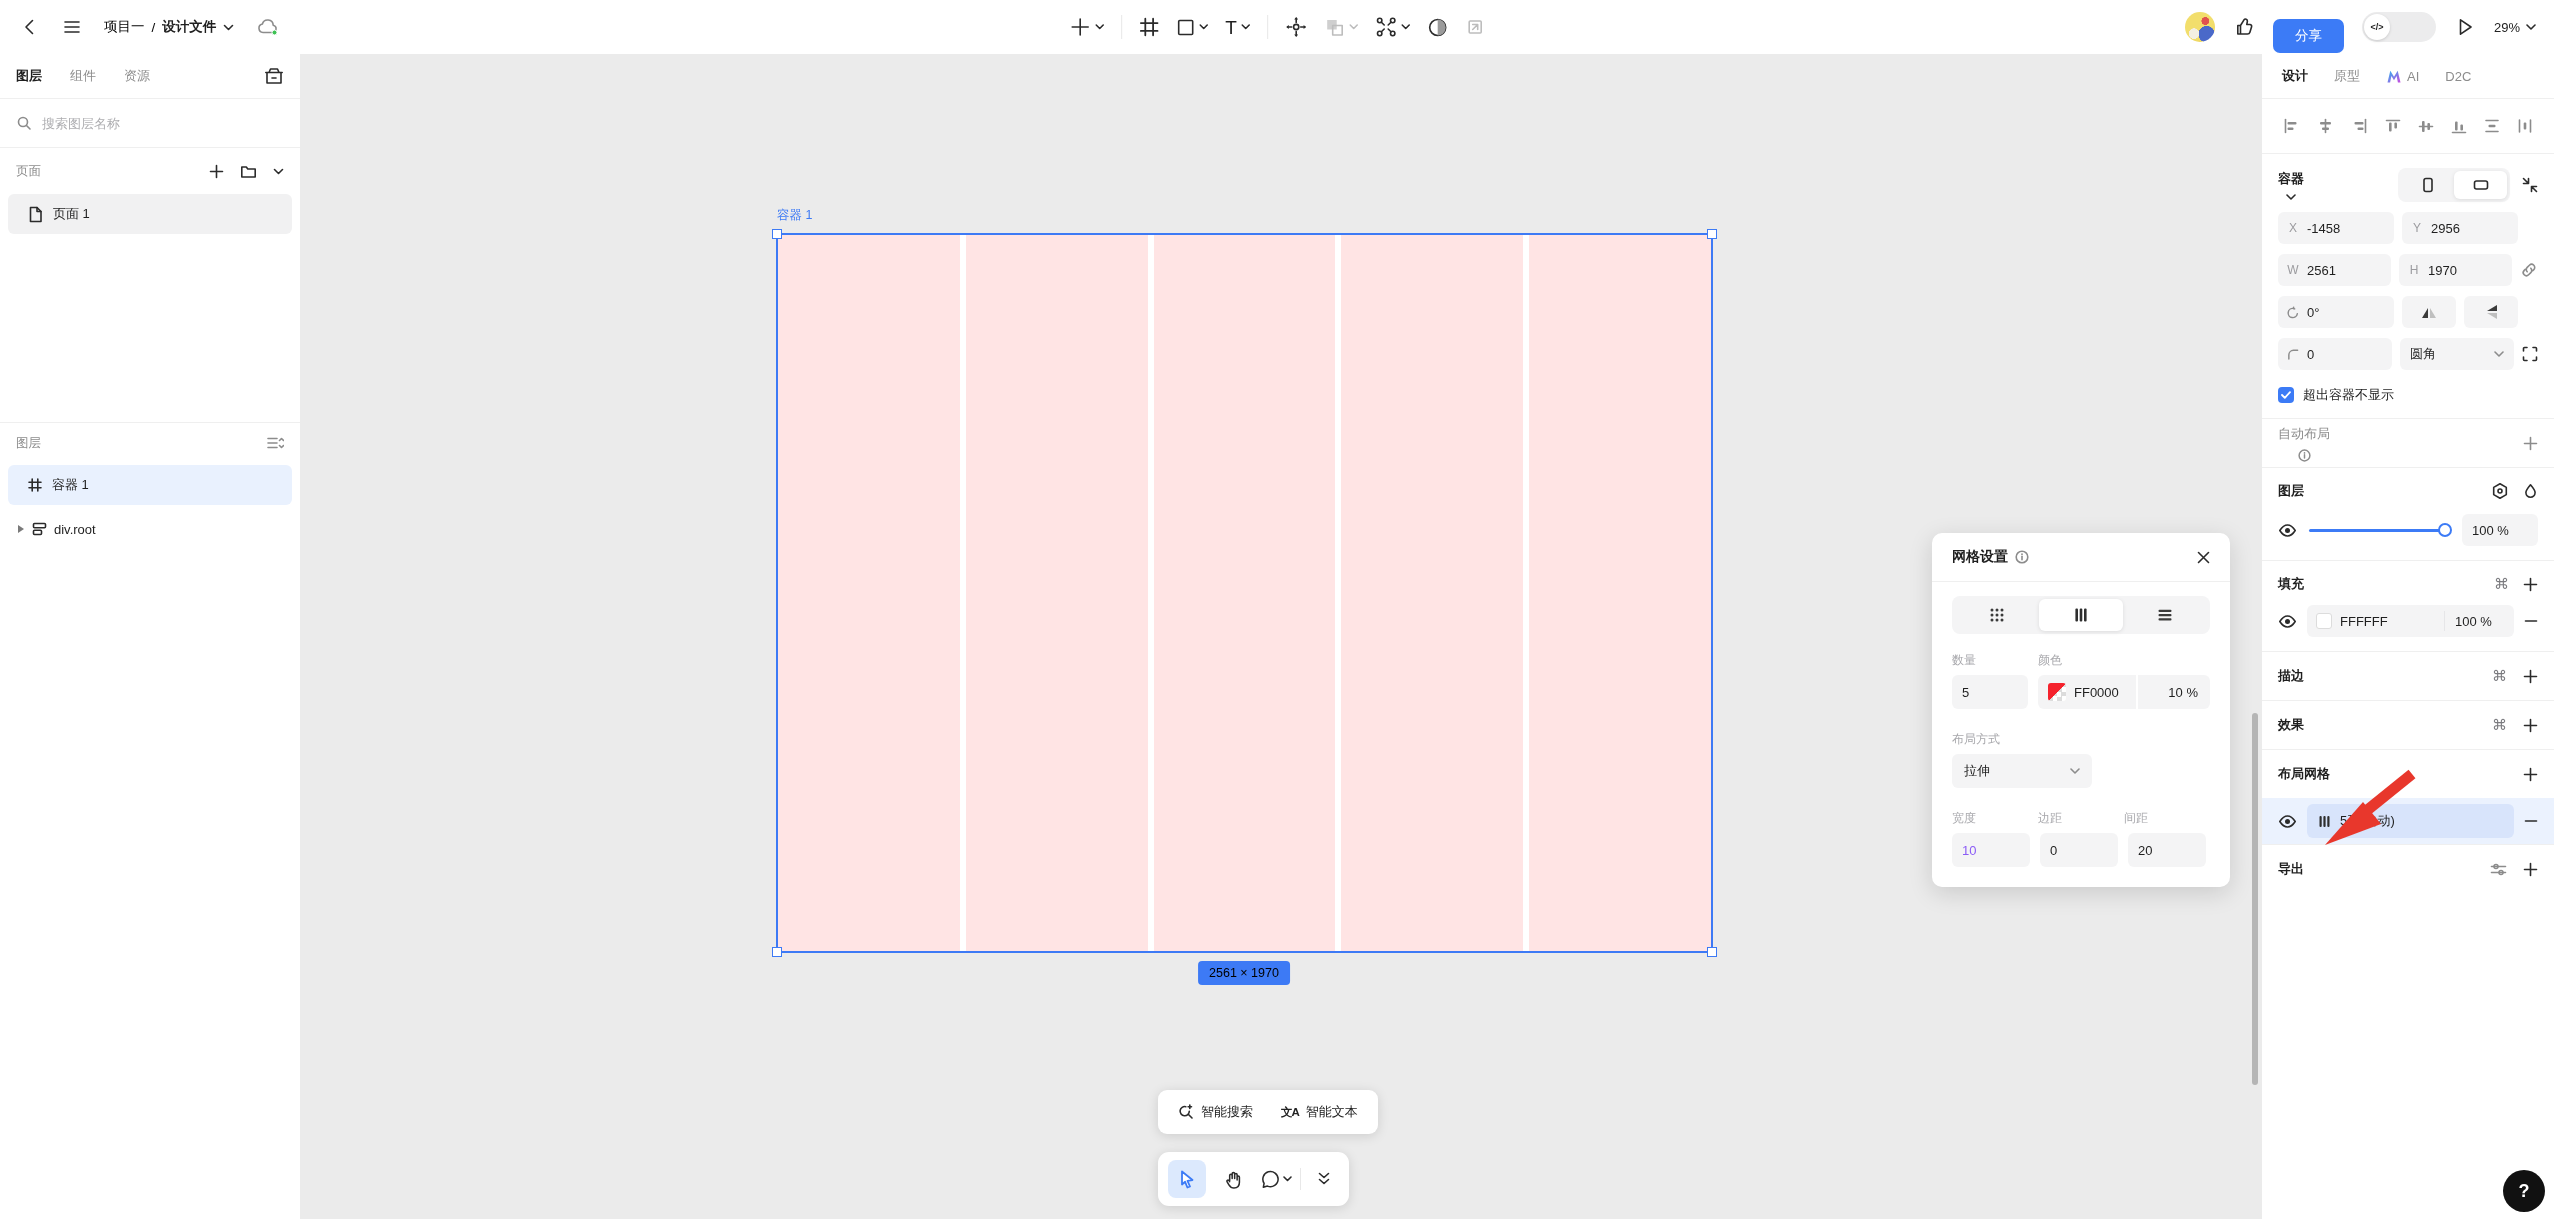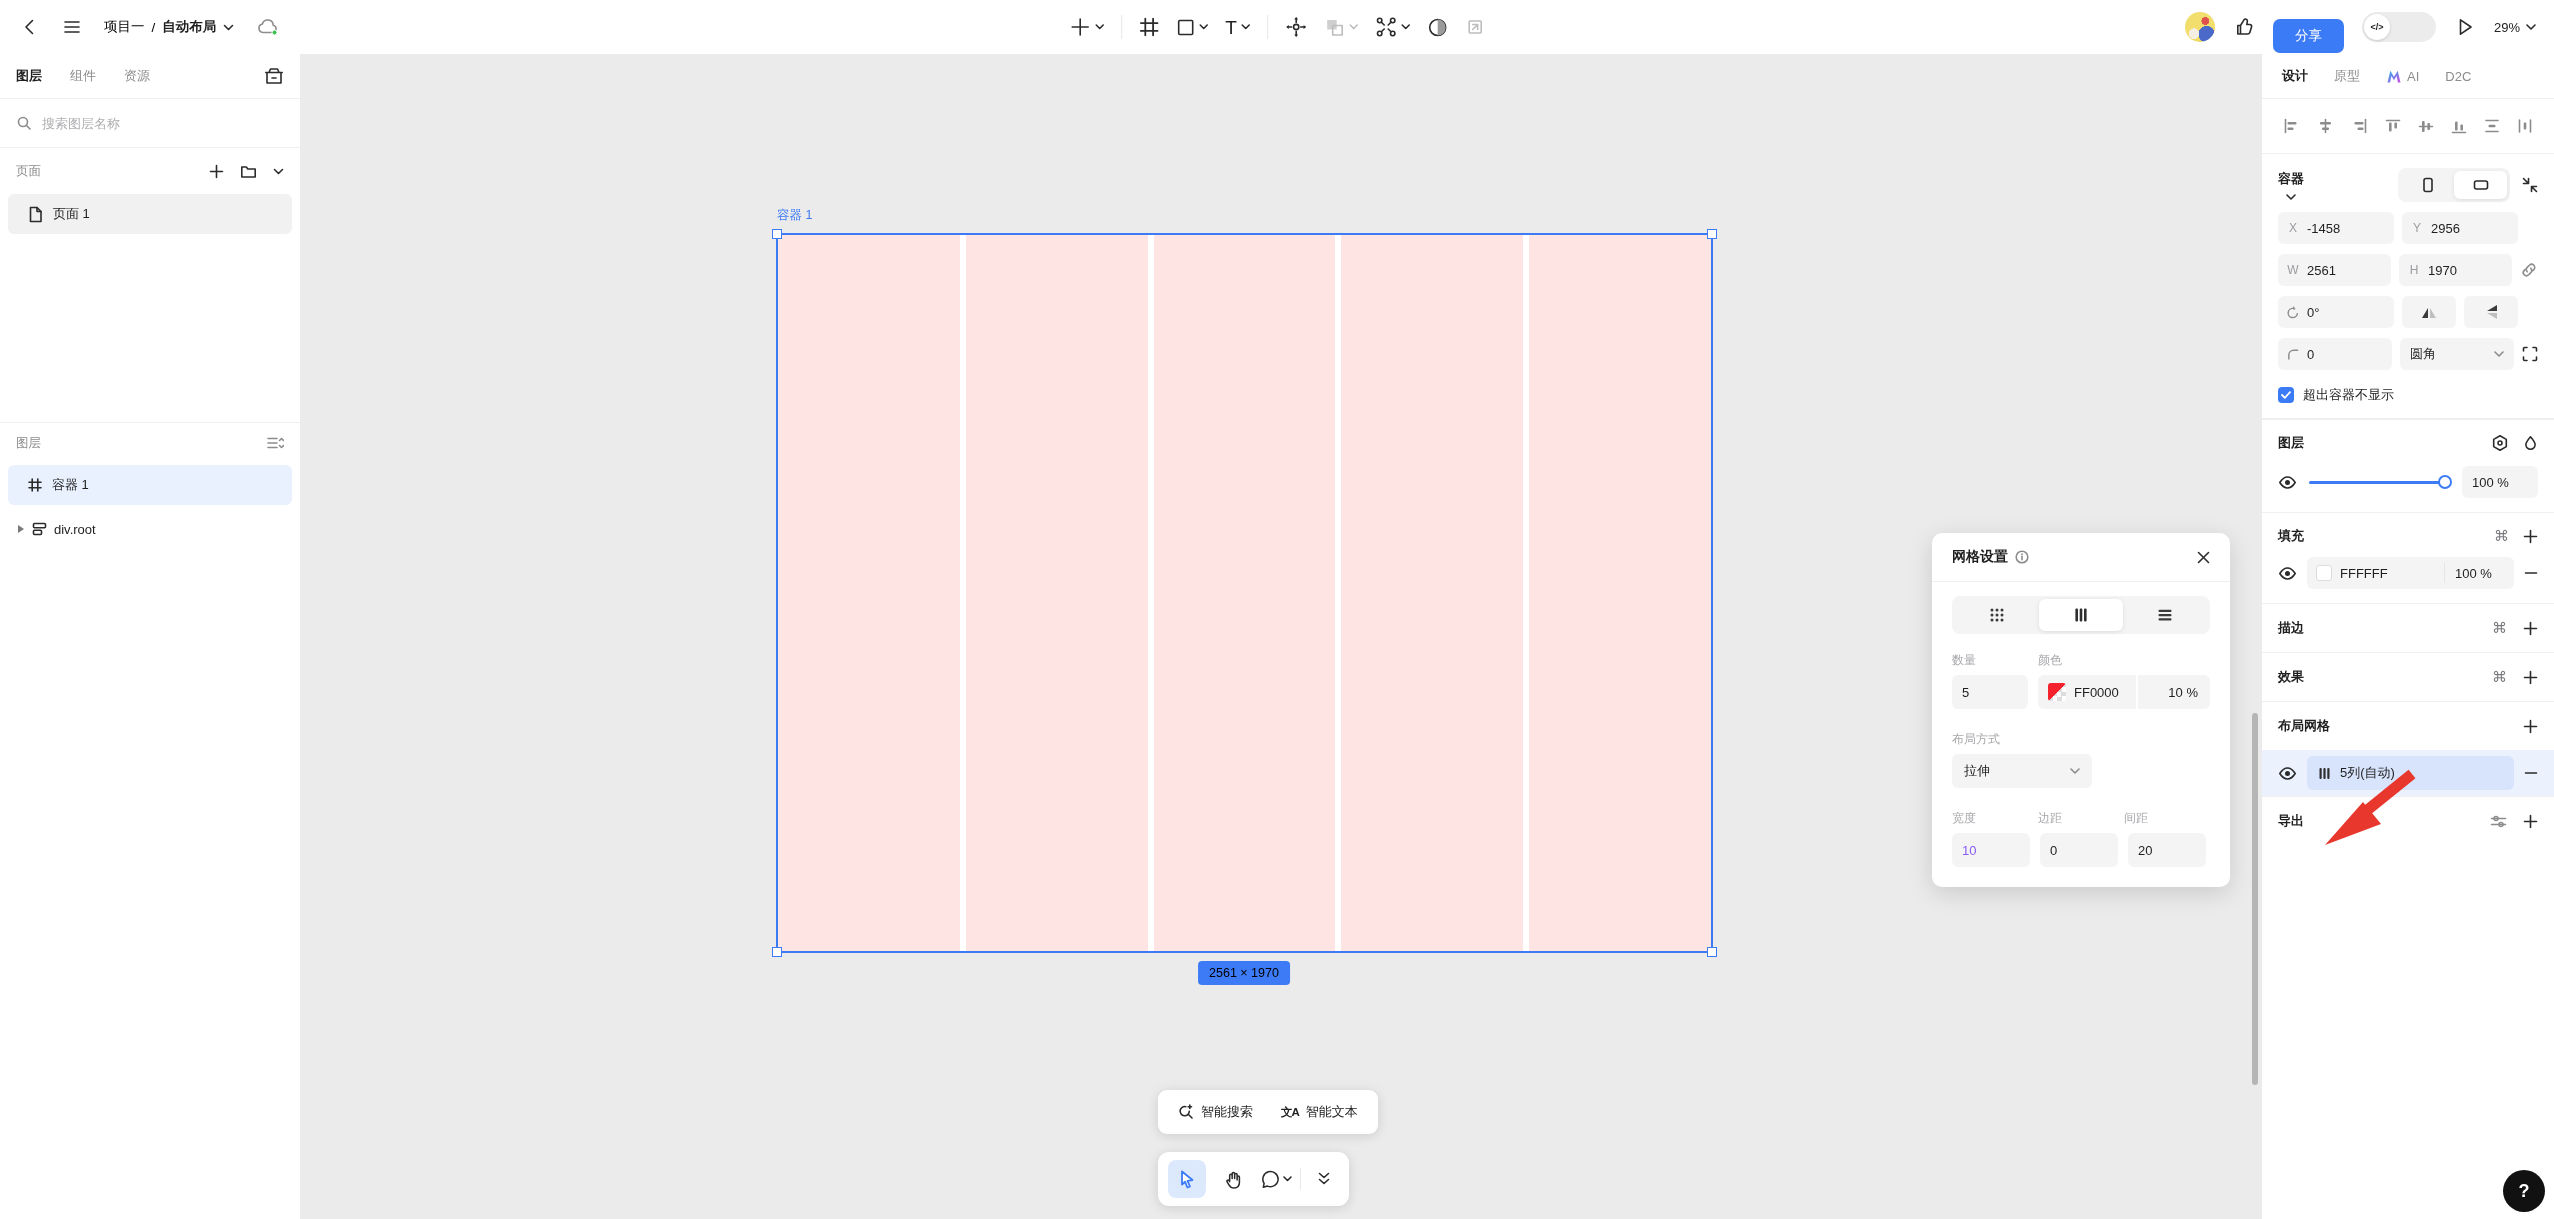--- a/index.html
+++ b/index.html
@@ -172,21 +172,21 @@
           </svg>
       </span>
       <span style="display:flex;cursor:pointer;">
         <svg class="ic" width="20" height="20" viewBox="0 0 20 20">
             <path class="stk" stroke-width="2" d="M3 5h14M3 10h14M3 15h14"></path>
           </svg>
       </span>
       <div class="breadcrumb">
         <span class="bc-dim">项目一</span>
         <span class="bc-dim">/</span>
-        <span class="bc-main">自动布局</span>
+        <span class="bc-main">设计文件</span>
         <span style="display:flex;cursor:pointer;">
           <svg class="ic" width="11" height="7" viewBox="0 0 11 7">
               <path class="stk" d="M1.5 1.5 5.5 5.5 9.5 1.5"></path>
             </svg>
         </span>
       </div>
       <span style="display:flex;position:relative;">
         <svg class="ic" width="24" height="20" viewBox="0 0 24 20">
             <path class="stk-gray" d="M7 15.5a4.3 4.3 0 0 1-.6-8.5 5.5 5.5 0 0 1 10.8 1.2 3.7 3.7 0 0 1-.9 7.3H7Z"></path>
             <circle cx="18.5" cy="15.5" r="2.5" fill="#3EC254" stroke="#fff" stroke-width="1"></circle>
@@ -661,20 +661,37 @@
         <span class="chkbox">
           <svg class="ic" width="10" height="8" viewBox="0 0 10 8">
               <path d="M1 4l2.8 2.8L9 1.2" fill="none" stroke="#fff" stroke-width="1.8" stroke-linecap="round" stroke-linejoin="round"></path>
             </svg>
         </span>
         <span>超出容器不显示</span>
       </div>
     </div>
     <div class="hdiv"></div>
 
+    <div class="simple-row">
+      <span class="rp-title dim">
+        <span>自动布局</span>
+        <svg class="ic" width="13" height="13" viewBox="0 0 14 14">
+            <circle class="stk-gray" stroke-width="1.3" cx="7" cy="7" r="5.8"></circle>
+            <path class="stk-gray" stroke-width="1.3" d="M7 6.3v3.5"></path>
+            <circle cx="7" cy="4.2" r=".9" fill="#8C8C8C"></circle>
+          </svg>
+      </span>
+      <span class="rp-head-icons">
+        <span class="hbtn">
+            <svg class="ic" width="15" height="15" viewBox="0 0 15 15">
+              <path class="stk-gray" d="M7.5 1.5v12M1.5 7.5h12"></path>
+            </svg>
+          </span>
+      </span>
+    </div>
     <div class="hdiv"></div>
 
     <div class="rp-sec">
       <div class="rp-sec-head">
         <span class="rp-title">
             <span>图层</span>
           </span>
         <span class="rp-head-icons">
           <span class="hbtn">
               <svg class="ic" width="18" height="18" viewBox="0 0 18 18">

